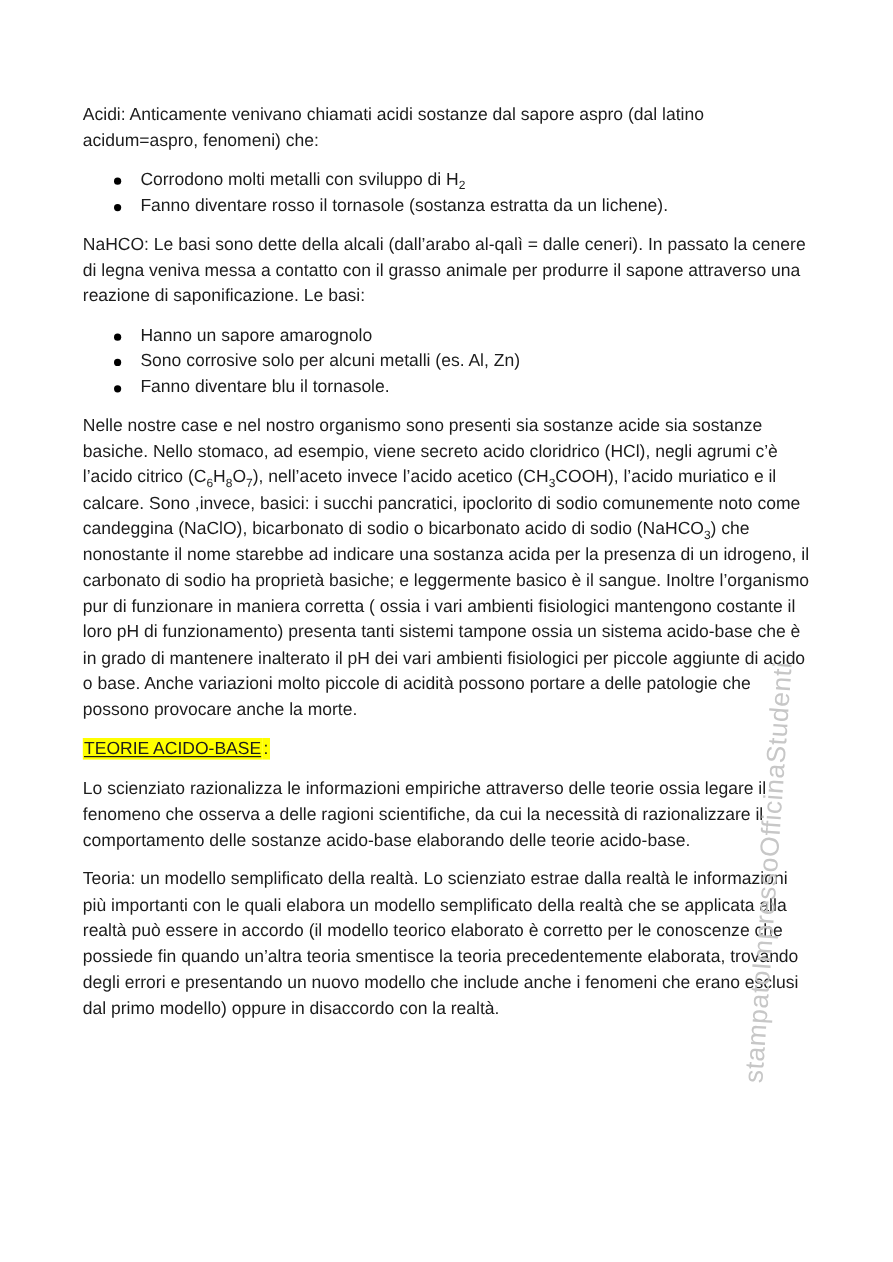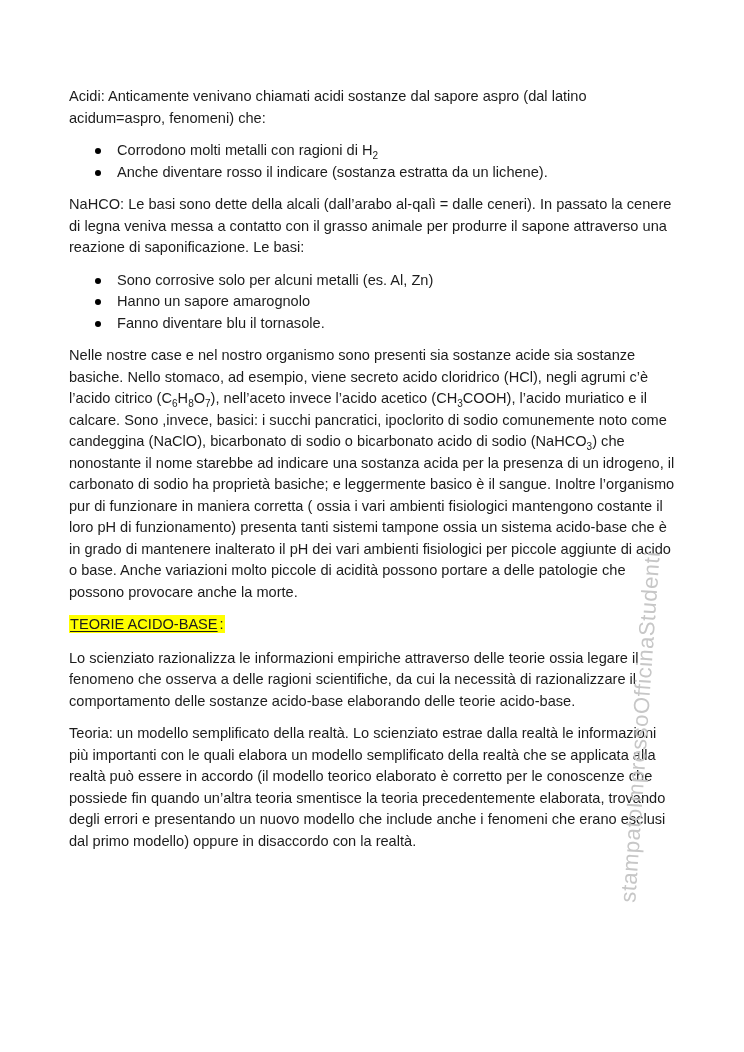--- a/index.html
+++ b/index.html
@@ -48,27 +48,27 @@
     text-align: center;
     pointer-events: none;
   }
 </style>
 </head>
 <body>
 
 <div class="page-content">
     <p class="para"><span class="b">Acidi:</span><span> Anticamente venivano chiamati acidi sostanze dal sapore aspro (dal latino acidum=aspro, fenomeni) che:</span></p>
     <ul class="bullets">
-      <li><span>Corrodono molti metalli con ragioni di H</span><sub>2</sub></li>
-      <li><span>Anche diventare rosso il </span><span class="b">indicare</span><span> (sostanza estratta da un lichene).</span></li>
+      <li><span>Corrodono molti metalli con sviluppo di H</span><sub>2</sub></li>
+      <li><span>Fanno diventare rosso il </span><span class="b">tornasole</span><span> (sostanza estratta da un lichene).</span></li>
     </ul>
     <p class="para"><span class="b">NaHCO:</span><span> Le basi sono dette della </span><span class="b">alcali (dall’arabo al-qalì = dalle ceneri).</span><span> In passato la cenere di legna veniva messa a contatto con il grasso animale per produrre il sapone attraverso una reazione di saponificazione. Le basi:</span></p>
     <ul class="bullets">
+      <li><span>Hanno un sapore amarognolo</span></li>
       <li><span>Sono corrosive solo per alcuni metalli (es. Al, Zn)</span></li>
-      <li><span>Hanno un sapore amarognolo</span></li>
       <li><span>Fanno diventare blu il tornasole.</span></li>
     </ul>
     <p class="para"><span>Nelle nostre case e nel nostro organismo sono presenti sia sostanze acide sia sostanze basiche. Nello stomaco, ad esempio, viene secreto </span><span class="b">acido cloridrico (HCl)</span><span>, negli agrumi c’è l’</span><span class="b">acido citrico (C</span><sub class="b">6</sub><span class="b">H</span><sub class="b">8</sub><span class="b">O</span><sub class="b">7</sub><span class="b">)</span><span>, nell’aceto invece l’</span><span class="b">acido acetico (CH</span><sub class="b">3</sub><span class="b">COOH), l’acido muriatico e il calcare.</span><span> Sono ,invece, basici</span><span class="b">: i succhi pancratici, ipoclorito di sodio</span><span> comunemente noto come candeggina </span><span class="b">(NaClO),</span><span> bicarbonato di sodio o </span><span class="b">bicarbonato acido di sodio (NaHCO</span><sub class="b">3</sub><span class="b">)</span><span> che nonostante il nome starebbe ad indicare una sostanza acida per la presenza di un idrogeno, il carbonato di sodio ha proprietà basiche; e leggermente basico è il </span><span class="b">sangue</span><span>. Inoltre l’organismo pur di funzionare in maniera corretta ( ossia i vari ambienti fisiologici mantengono costante il loro pH di funzionamento) presenta tanti sistemi tampone ossia un sistema acido-base che è in grado di mantenere inalterato il pH dei vari ambienti fisiologici per piccole aggiunte di acido o base. Anche variazioni molto piccole di acidità possono portare a delle patologie che possono provocare anche la morte.</span></p>
     <p class="heading"><span class="b hl u">TEORIE ACIDO-BASE</span><span class="b hl">:</span></p>
     <p class="para"><span>Lo scienziato razionalizza le informazioni empiriche attraverso delle teorie ossia legare il fenomeno che osserva a delle ragioni scientifiche, da cui la necessità di razionalizzare il comportamento delle sostanze acido-base elaborando delle teorie acido-base.</span></p>
     <p class="para"><span class="b">Teoria:</span><span> un modello semplificato della realtà. Lo scienziato estrae dalla realtà le informazioni più importanti con le quali elabora un modello semplificato della realtà che se applicata alla realtà può essere in accordo (il modello teorico elaborato è corretto per le conoscenze che possiede fin quando un’altra teoria smentisce la teoria precedentemente elaborata, trovando degli errori e presentando un nuovo modello che include anche i fenomeni che erano esclusi dal primo modello) oppure in disaccordo con la realtà.</span></p>
   </div>
 
 <div class="watermark">stampatoImpressoOfficinaStudenti</div>
 

